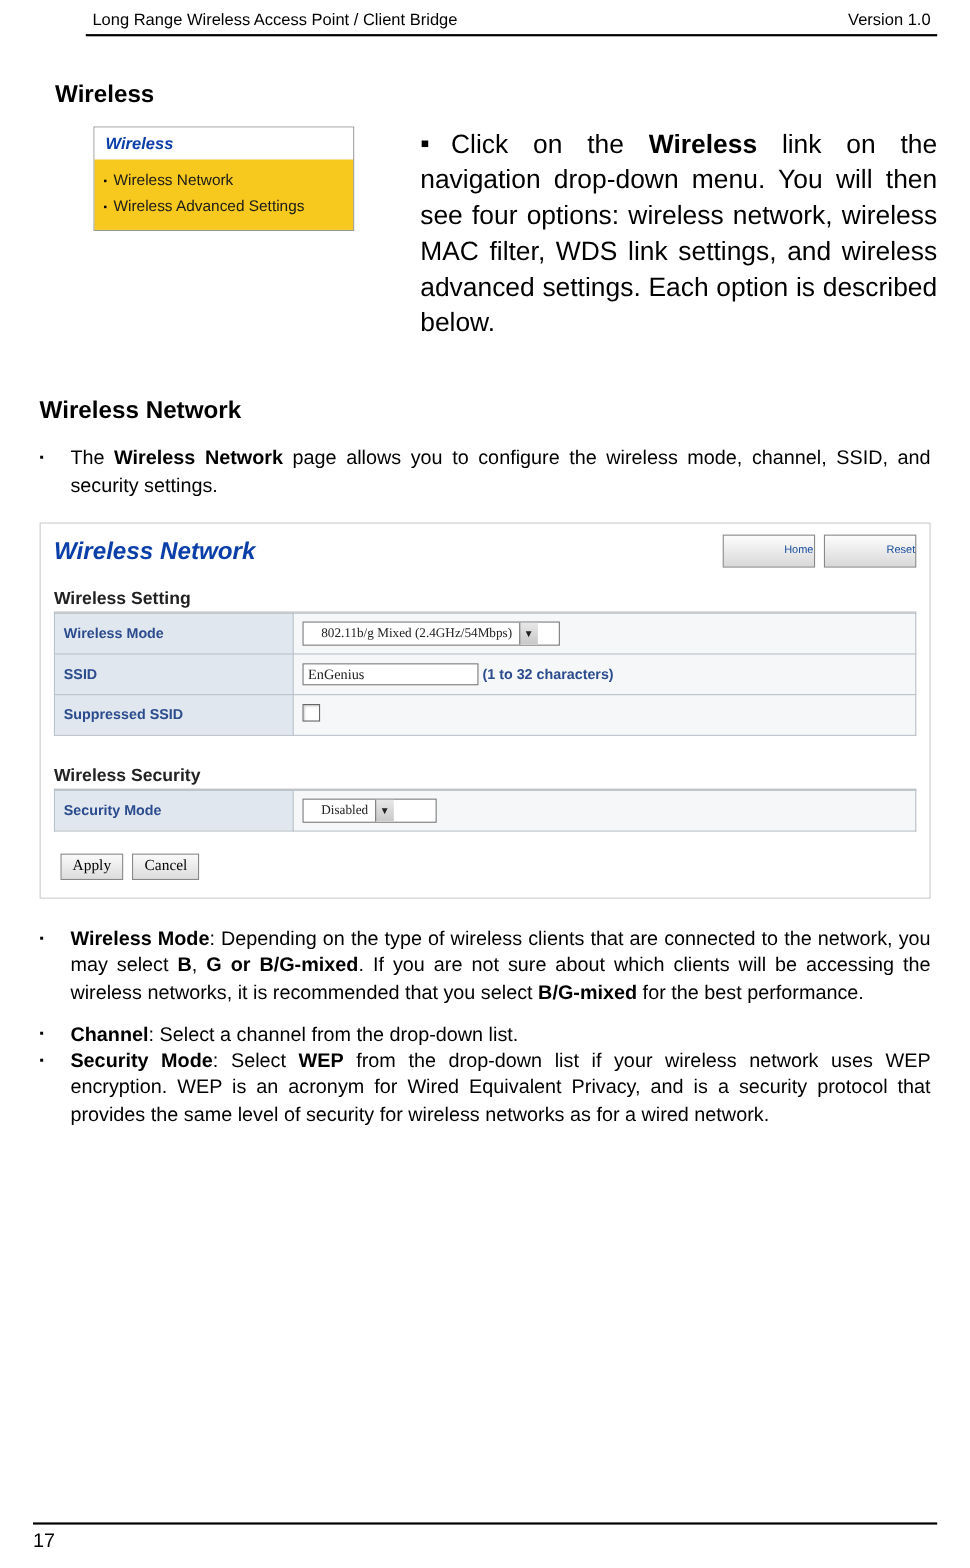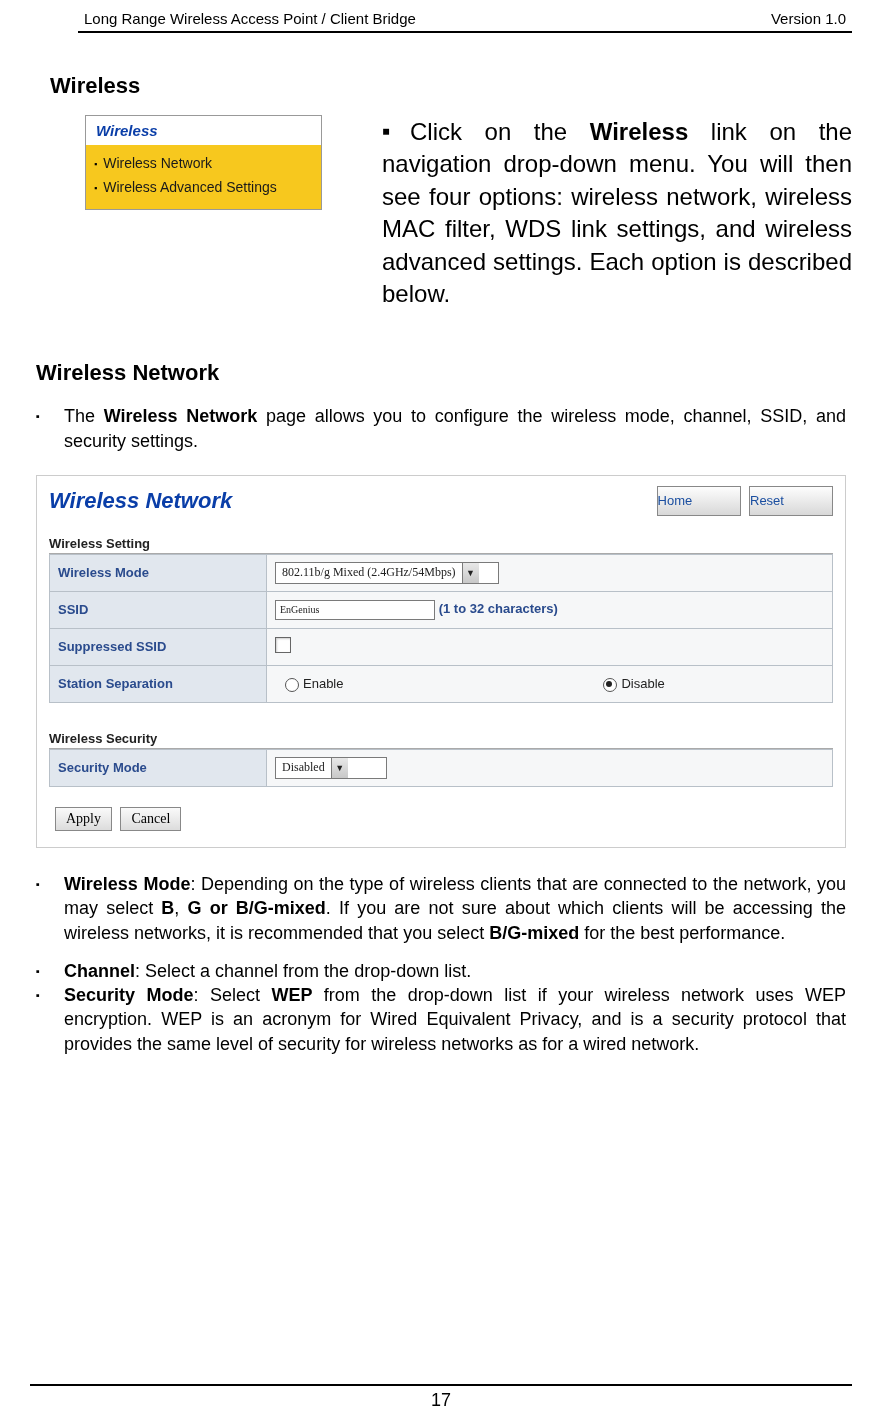--- a/index.html
+++ b/index.html
@@ -115,29 +115,29 @@
     font-weight: bold;
     font-style: italic;
     font-size: 22px;
     padding: 8px 0 8px 0;
   }
   .tab-btn {
     display: inline-block;
     width: 82px;
     height: 28px;
     line-height: 28px;
-    text-align: left;
+    text-align: right;
     background: linear-gradient(#fdfdfd, #d8d8d8);
     border: 1px solid #888;
     color: #1a4ea0;
-    font-size: 13px;
+    font-size: 10px;
     margin-left: 4px;
   }
   .shot-section-label {
-    font-size: 13px;
+    font-size: 16px;
     font-weight: bold;
     color: #222;
     border-bottom: 1px solid #aaa;
     margin: 14px 12px 0 12px;
     padding-bottom: 2px;
   }
   table.settings {
     width: calc(100% - 24px);
     margin: 0 12px;
     border-collapse: collapse;
@@ -160,40 +160,41 @@
     color: #222;
   }
   .fake-select {
     display: inline-flex;
     align-items: center;
     border: 1px solid #7a7a7a;
     background: #fff;
     height: 20px;
     font-size: 12px;
     font-family: "Times New Roman", serif;
+    padding-left: 10px;
   }
   .fake-select .val {
     padding: 0 6px;
   }
   .fake-select .arrow {
     width: 16px;
     height: 100%;
     background: linear-gradient(#e8e8e8, #c8c8c8);
     border-left: 1px solid #7a7a7a;
     display: flex;
     align-items: center;
     justify-content: center;
     font-size: 9px;
     color: #222;
   }
   .fake-input {
     border: 1px solid #7a7a7a;
     background: #fff;
     height: 18px;
-    font-size: 10px;
+    font-size: 13px;
     font-family: "Times New Roman", serif;
     padding: 0 4px;
     display: inline-block;
     line-height: 18px;
   }
   .fake-check {
     width: 14px;
     height: 14px;
     border: 1px solid #666;
     background: #fff;
@@ -236,21 +237,21 @@
     font-size: 14px;
     padding: 3px 10px;
     margin-right: 4px;
   }
   .footer {
     position: absolute;
     bottom: 14px;
     left: 30px;
     right: 30px;
     border-top: 2px solid #000;
-    text-align: center;
+    text-align: left;
     font-size: 18px;
     padding-top: 4px;
   }
   .gap { height: 14px; }
   .radio-group {
     display: inline-flex;
     align-items: center;
     gap: 260px;
     padding-left: 10px;
   }
@@ -317,29 +318,20 @@
           <span class="fake-input" style="width:150px">EnGenius</span>
           <span class="hint">(1 to 32 characters)</span>
         </td>
       </tr>
       <tr>
         <td class="label">Suppressed SSID</td>
         <td class="field">
           <span class="fake-check"></span>
         </td>
       </tr>
-      <tr>
-        <td class="label">Station Separation</td>
-        <td class="field">
-          <span class="radio-group">
-            <span class="radio-opt"><span class="fake-radio"></span><span>Enable</span></span>
-            <span class="radio-opt"><span class="fake-radio checked"></span><span>Disable</span></span>
-          </span>
-        </td>
-      </tr>
     </tbody>
       </table>
 
     <div class="gap"></div>
     <div class="shot-section-label">Wireless Security</div>
     <table class="settings">
       <tbody>
           <tr>
         <td class="label">Security Mode</td>
         <td class="field">

